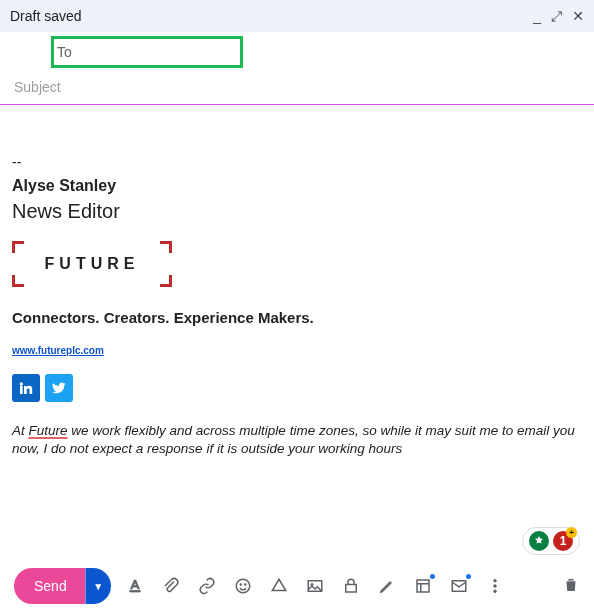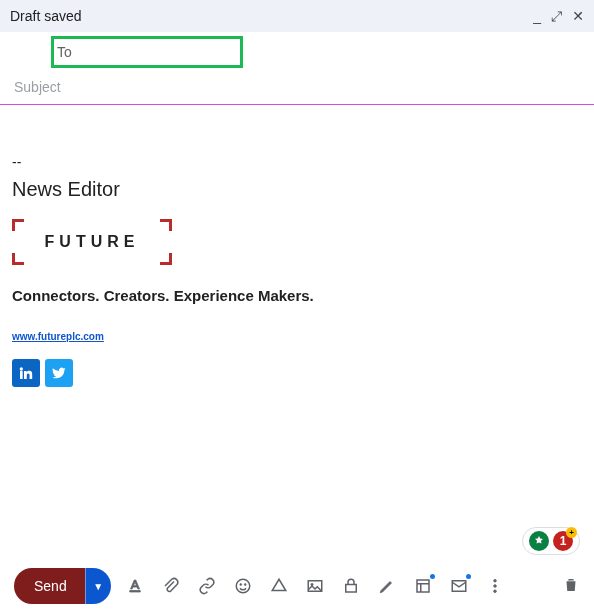--- a/index.html
+++ b/index.html
@@ -55,21 +55,21 @@
   .future-logo .corner.tr::after  { right:0; top:0; width:12px; height:3px; }
   .future-logo .corner.bl { left:0; bottom:0; }
   .future-logo .corner.bl::before { left:0; bottom:0; width:3px; height:12px; }
   .future-logo .corner.bl::after  { left:0; bottom:0; width:12px; height:3px; }
   .future-logo .corner.br { right:0; bottom:0; }
   .future-logo .corner.br::before { right:0; bottom:0; width:3px; height:12px; }
   .future-logo .corner.br::after  { right:0; bottom:0; width:12px; height:3px; }
   .future-text { position:absolute; left:0; right:0; top:50%; transform:translateY(-50%);
     text-align:center; font-weight:bold; letter-spacing:5px; font-size:16px; }
 
-  .tagline { font-weight:bold; font-size:15px; margin-top:20px; margin-bottom:20px; }
+  .tagline { font-weight:bold; font-size:15px; margin-top:20px; margin-bottom:12px; }
   .site-link { color:#1155cc; font-weight:bold; text-decoration:underline; font-size:10px; }
 
   .social-row { display:flex; gap:5px; margin-top:14px; margin-bottom:20px; }
   .social-btn { width:28px; height:28px; border-radius:3px; display:flex; align-items:center; justify-content:center; }
   .social-btn.linkedin { background:#0a66c2; }
   .social-btn.twitter  { background:#1da1f2; }
   .social-btn svg { width:16px; height:16px; fill:#fff; }
 
   .disclaimer { font-style:italic; font-size:13.5px; color:#222; line-height:1.35; }
   .disclaimer .underlined { text-decoration:underline; text-decoration-color:#e06666; text-decoration-thickness:2px; text-underline-offset:2px; }
@@ -82,21 +82,21 @@
   .ext-badge.green { background:#0b8043; }
   .ext-badge.red   { background:#c5221f; }
   .ext-badge .plus { position:absolute; top:-4px; right:-4px; background:#fbbc04; color:#000; width:11px; height:11px; border-radius:50%; font-size:8px; display:flex; align-items:center; justify-content:center; }
 
   .toolbar {
     position:absolute; left:0; right:0; bottom:0; height:54px; background:#fff;
     display:flex; align-items:center; padding:0 14px; gap:14px;
   }
   .send-wrap { display:flex; }
   .send-btn {
-    background:#7f1d1d; color:#fff; border:none; border-radius:18px 0 0 18px;
+    background:#ec4899; color:#fff; border:none; border-radius:18px 0 0 18px;
     padding:0 18px 0 20px; height:36px; font-size:14px; font-weight:500; cursor:pointer;
   }
   .send-more {
     background:#0b57d0; color:#fff; border:none; border-left:1px solid rgba(255,255,255,.4);
     border-radius:0 18px 18px 0; width:26px; height:36px; cursor:pointer;
     display:flex; align-items:center; justify-content:center; font-size:10px;
   }
   .tool-icons { display:flex; gap:16px; align-items:center; color:#5f6368; flex:1; }
   .tool-icons .ico { width:20px; height:20px; display:flex; align-items:center; justify-content:center; cursor:pointer; position:relative; }
   .tool-icons .ico svg { width:18px; height:18px; fill:#5f6368; stroke:#5f6368; }
@@ -122,20 +122,21 @@
   <input class="to-input" type="text" value="" style="">
 </div>
 
 <div class="subject-row">
   <input class="subject-input" type="text" placeholder="Subject" style="">
 </div>
 
 <div class="body-area">
   <div class="sig-spacer"></div>
   <div class="sig-dash">--</div>
+  <div class="sig-name">Alyse Stanley</div>
   <div class="sig-role">News Editor</div>
 
   <div class="future-logo">
     <div class="corner tl"></div>
       <div class="corner tr"></div>
     <div class="corner bl"></div>
       <div class="corner br"></div>
     <div class="future-text">FUTURE</div>
   </div>
 
@@ -148,20 +149,23 @@
           <path d="M4.98 3.5a2.5 2.5 0 1 1 0 5 2.5 2.5 0 0 1 0-5zM3 9h4v12H3zM9 9h3.8v1.7h.1c.5-.9 1.8-1.9 3.7-1.9 4 0 4.7 2.5 4.7 5.7V21h-4v-5.3c0-1.3 0-3-1.9-3s-2.2 1.4-2.2 2.9V21H9z"></path>
         </svg>
     </div>
     <div class="social-btn twitter">
       <svg viewBox="0 0 24 24">
           <path d="M22 5.9c-.7.3-1.5.6-2.3.7.8-.5 1.5-1.3 1.8-2.3-.8.5-1.7.8-2.6 1a4.1 4.1 0 0 0-7 3.7A11.7 11.7 0 0 1 3 4.8a4.1 4.1 0 0 0 1.3 5.5c-.7 0-1.3-.2-1.9-.5v.1a4.1 4.1 0 0 0 3.3 4c-.6.2-1.2.2-1.9.1a4.1 4.1 0 0 0 3.8 2.8A8.3 8.3 0 0 1 2 18.6 11.7 11.7 0 0 0 8.3 20c7.5 0 11.7-6.3 11.7-11.7v-.5c.8-.6 1.5-1.3 2-2z"></path>
         </svg>
     </div>
   </div>
 
+  <div class="disclaimer">
+    <span>At </span><span class="underlined">Future</span><span> we work flexibly and across multiple time zones, so while it may suit me to email you now, I do not expect a response if it is outside your working hours</span>
+  </div>
 </div>
 
 <div class="ext-badges">
   <div class="ext-badge green">
     <svg viewBox="0 0 24 24" style="width:12px;height:12px;fill:#fff;">
         <path d="M12 2l2.5 5 5.5.8-4 3.9.9 5.4L12 14.8 7.1 17l.9-5.4-4-3.9L9.5 7z"></path>
       </svg>
   </div>
   <div class="ext-badge red">
     <span>1</span>

